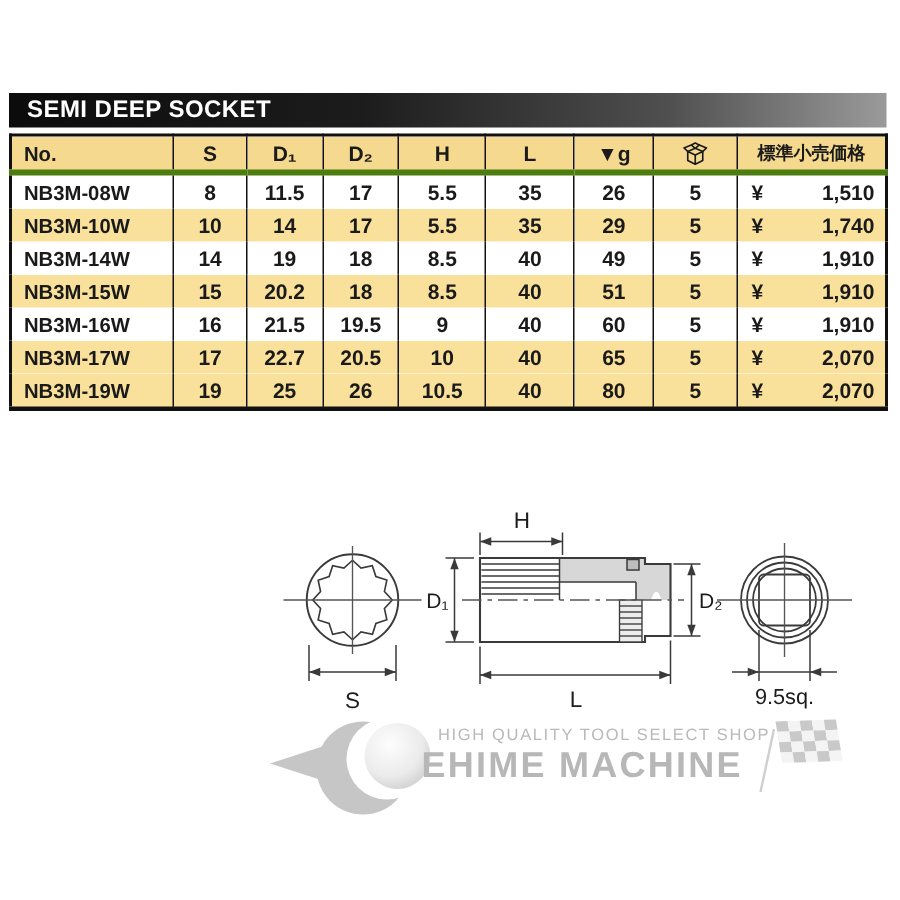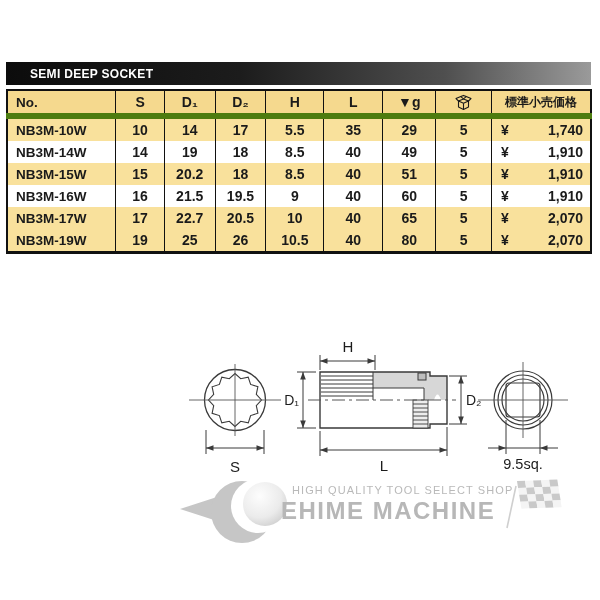--- a/index.html
+++ b/index.html
@@ -7,37 +7,36 @@
     width:600px;height:600px;background:#ffffff;position:relative;overflow:hidden;
     font-family:"Liberation Sans","DejaVu Sans",sans-serif;color:#1a1a1a;
   }
   
   .title-bar{
     position:absolute;left:6px;top:62px;width:585px;height:23px;
     background:linear-gradient(to right,#0c0c0c 0%,#1c1c1c 40%,#4f4f4f 75%,#9a9a9a 100%);
     display:flex;align-items:center;
   }
   .title-bar span{
-    color:#ffffff;font-weight:bold;font-size:12px;letter-spacing:.3px;padding-left:12px;
+    color:#ffffff;font-weight:bold;font-size:16px;letter-spacing:.3px;padding-left:12px;
     white-space:nowrap;
-    margin-left:12px;
   }
   
   .spec-table{
     position:absolute;left:6px;top:89px;width:586px;
     border-collapse:collapse;table-layout:fixed;
     border:2px solid #111;border-bottom-width:3px;
   }
   .spec-table th,.spec-table td{
     height:22px;padding:0;text-align:center;vertical-align:middle;
     font-size:14px;font-weight:bold;border-left:1px solid #111;
     overflow:hidden;white-space:nowrap;
   }
   .spec-table th:first-child,.spec-table td:first-child{border-left:none;}
-  .spec-table thead th{background:#f5d98e;border-bottom:6px solid #4d7c0f;}
+  .spec-table thead th{background:#f5d98e;border-bottom:4px solid #4d7c0f;}
   .spec-table thead th.jp{font-size:12px;}
   .spec-table tbody tr{background:#ffffff;}
   .spec-table tbody tr.alt{background:#f9e19c;}
   .spec-table td.col-no,.spec-table th.col-no{text-align:left;padding-left:8px;font-size:13.5px;}
   .spec-table td.price-cell{padding:0 7px 0 9px;}
   .spec-table td.price-cell{text-align:left;}
   .price-inner{display:flex;justify-content:space-between;align-items:center;}
   .pkg-icon{display:inline-block;vertical-align:middle;}
   
   .diagram{position:absolute;left:0;top:338px;}
@@ -91,20 +90,36 @@
             <path d="M4.5,7 L2,4.6 L6.8,2.6 L9.5,4.9 Z"></path>
             <path d="M14.5,7 L17,4.6 L12.2,2.6 L9.5,4.9 Z"></path>
             <path d="M6.8,2.6 L9.5,1.4 L12.2,2.6"></path>
           </g>
         </svg>
       </th>
       <th class="jp">標準小売価格</th>
     </tr>
   </thead>
   <tbody>
+      <tr>
+        <td class="col-no">NB3M-08W</td>
+        <td>8</td>
+        <td>11.5</td>
+        <td>17</td>
+        <td>5.5</td>
+        <td>35</td>
+        <td>26</td>
+        <td>5</td>
+        <td class="price-cell">
+          <div class="price-inner">
+            <span>¥</span>
+            <span>1,510</span>
+          </div>
+        </td>
+      </tr>
       <tr class="alt">
         <td class="col-no">NB3M-10W</td>
         <td>10</td>
         <td>14</td>
         <td>17</td>
         <td>5.5</td>
         <td>35</td>
         <td>29</td>
         <td>5</td>
         <td class="price-cell">

